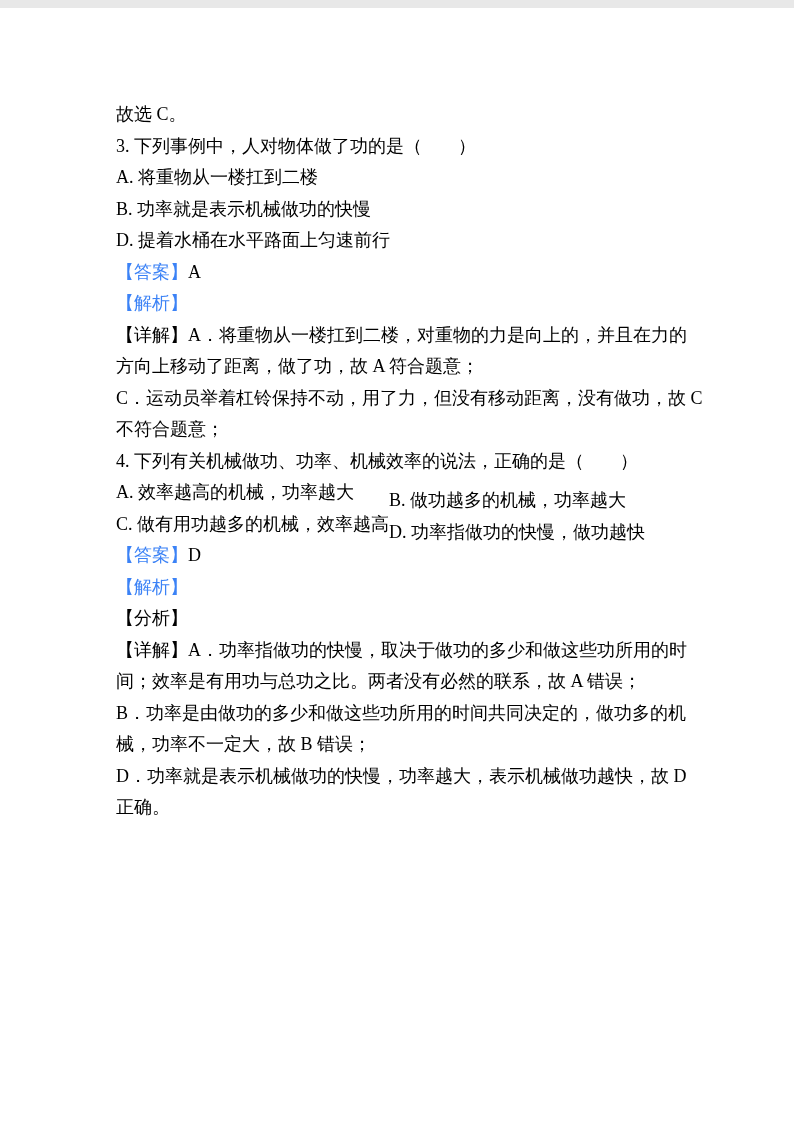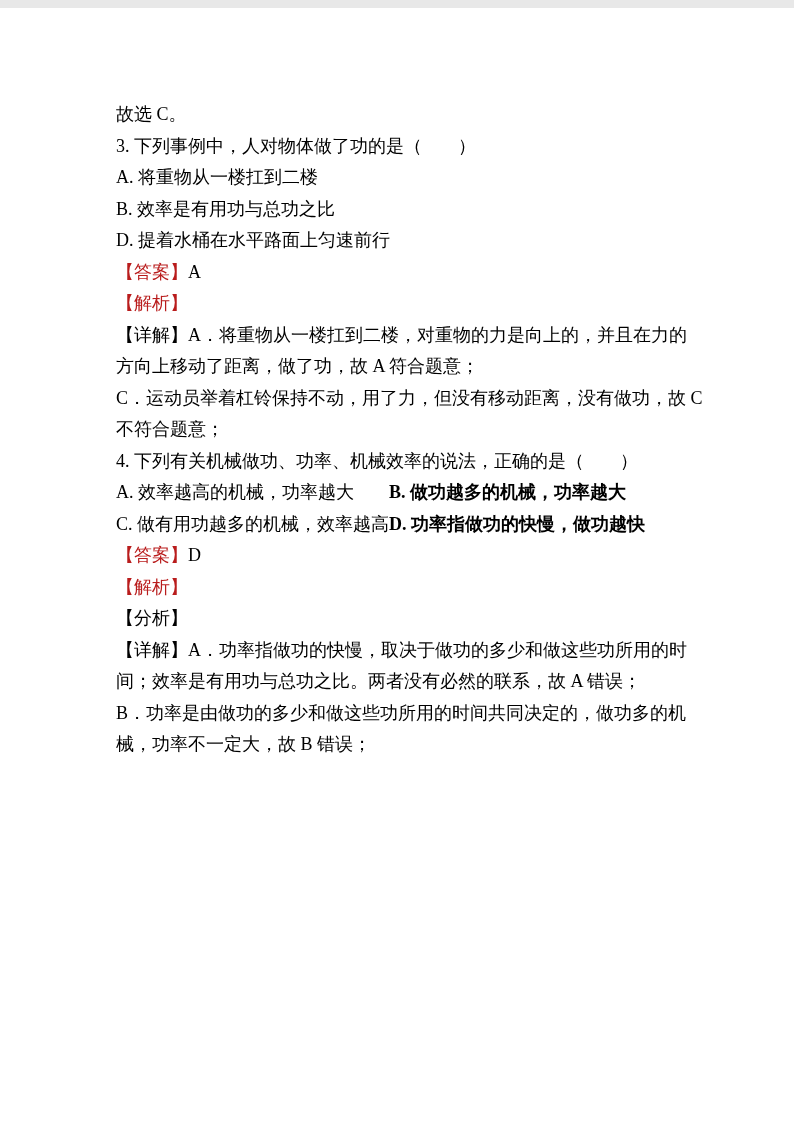--- a/index.html
+++ b/index.html
@@ -10,35 +10,35 @@
     background:#ffffff;
     box-sizing:border-box;
     padding:91px 90px 0 116px;
     font-family:"Liberation Serif","DejaVu Serif",serif;
     font-size:18px;
     line-height:31.5px;
     color:#000000;
     overflow:hidden;
   }
   .page p { margin:0; padding:0; }
-  .lbl { color:#b91c1c; }
+  .lbl { color:#3b82f6; }
   .opts-row { position:relative; height:31.5px; white-space:nowrap; }
-  .opt-right { position:absolute; left:273px; top:0;font-weight:bold; }
+  .opt-right { position:absolute; left:273px; top:8px; }
   .gap-before { margin-top:31.5px; }
 </style>
 </head>
 <body>
 
 <div class="page">
 
   <p>故选 C。</p>
 
   <p>3. 下列事例中，人对物体做了功的是（　　）</p>
   <p>A. 将重物从一楼扛到二楼</p>
-  <p>B. 效率是有用功与总功之比</p>
+  <p>B. 功率就是表示机械做功的快慢</p>
   <p>D. 提着水桶在水平路面上匀速前行</p>
 
   <p><span class="lbl">【答案】</span><span>A</span></p>
   <p><span class="lbl">【解析】</span></p>
 
   <p><span>【详解】</span><span>A．将重物从一楼扛到二楼，对重物的力是向上的，并且在力的方向上移动了距离，做了功，故 A 符合题意；</span></p>
   <p>C．运动员举着杠铃保持不动，用了力，但没有移动距离，没有做功，故 C 不符合题意；</p>
 
   <p>4. 下列有关机械做功、功率、机械效率的说法，正确的是（　　）</p>
   <p class="opts-row">
@@ -49,14 +49,15 @@
     <span>C. 做有用功越多的机械，效率越高</span>
     <span class="opt-right">D. 功率指做功的快慢，做功越快</span>
   </p>
 
   <p><span class="lbl">【答案】</span><span>D</span></p>
   <p><span class="lbl">【解析】</span></p>
   <p><span>【分析】</span></p>
 
   <p><span>【详解】</span><span>A．功率指做功的快慢，取决于做功的多少和做这些功所用的时间；效率是有用功与总功之比。两者没有必然的联系，故 A 错误；</span></p>
   <p>B．功率是由做功的多少和做这些功所用的时间共同决定的，做功多的机械，功率不一定大，故 B 错误；</p>
+  <p class="gap-before">D．功率就是表示机械做功的快慢，功率越大，表示机械做功越快，故 D 正确。</p>
 
 </div>
 
 </body></html>

